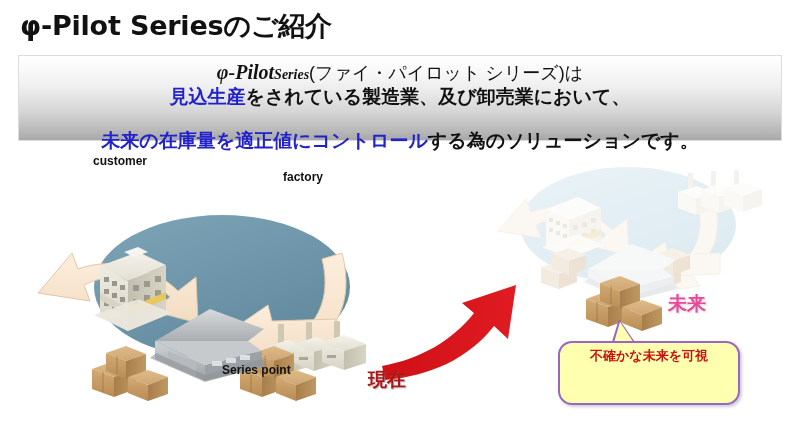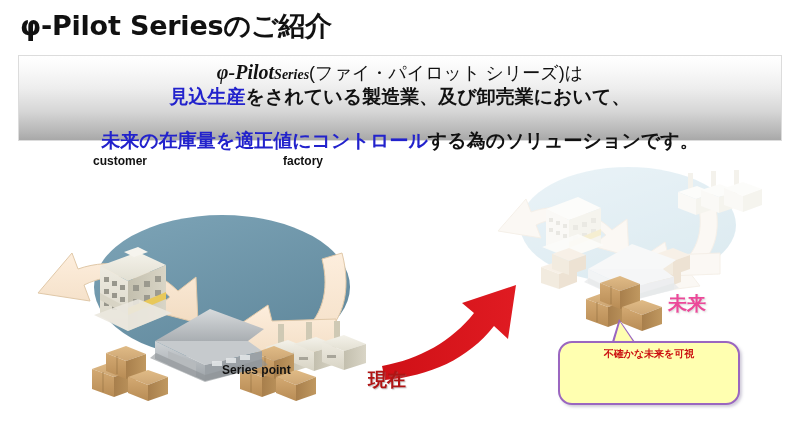--- a/index.html
+++ b/index.html
@@ -53,21 +53,21 @@
   .diagram{position:absolute;left:0;top:145px;width:800px;height:285px;}
   .svg-layer{position:absolute;left:0;top:0;width:800px;height:285px;}
 
   
   .lbl{
     position:absolute;font-weight:700;color:#111;
     font-size:12px;white-space:nowrap;
     font-family:"Liberation Sans","DejaVu Sans",sans-serif;
   }
   .lbl-customer{left:93px;top:9px;}
-  .lbl-factory{left:283px;top:9px;}
+  .lbl-factory{left:283px;top:25px;}
   .lbl-stock{left:222px;top:218px;}
 
   .lbl-now{
     position:absolute;left:320px;top:367px;
     font-size:19px;font-weight:700;color:#b01414;
     text-shadow:1px 1px 1px rgba(120,120,120,.45);
     white-space:nowrap;
     margin-left:48px;
   }
   .lbl-future{
@@ -81,21 +81,21 @@
   .bubble{
     position:absolute;left:558px;top:341px;width:182px;height:64px;
     background:#ffffb0;
     border:2px solid #9a66c0;
     border-radius:14px;
     box-sizing:border-box;
     box-shadow:2px 2px 3px rgba(120,110,150,.35);
     text-align:center;
   }
   .bubble-text{
-    color:#cc1111;font-weight:700;font-size:10px;
+    color:#cc1111;font-weight:700;font-size:13px;
     line-height:1.42;padding-top:4px;
     font-family:"Liberation Sans","DejaVu Sans",sans-serif;
   }
   .bubble-tail{
     position:absolute;left:613px;top:322px;width:0;height:0;
     border-left:7px solid transparent;
     border-right:16px solid transparent;
     border-bottom:24px solid #ffffb0;
     filter:drop-shadow(0 0 0 #9a66c0);
   }

